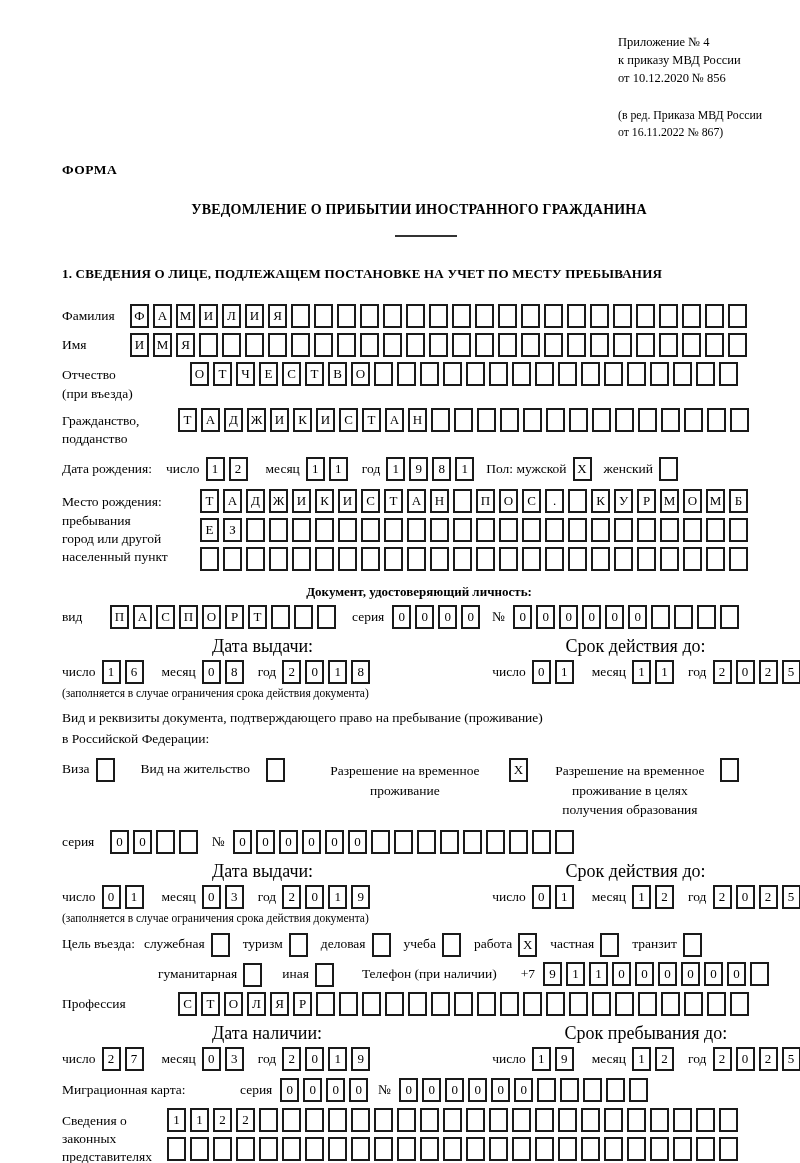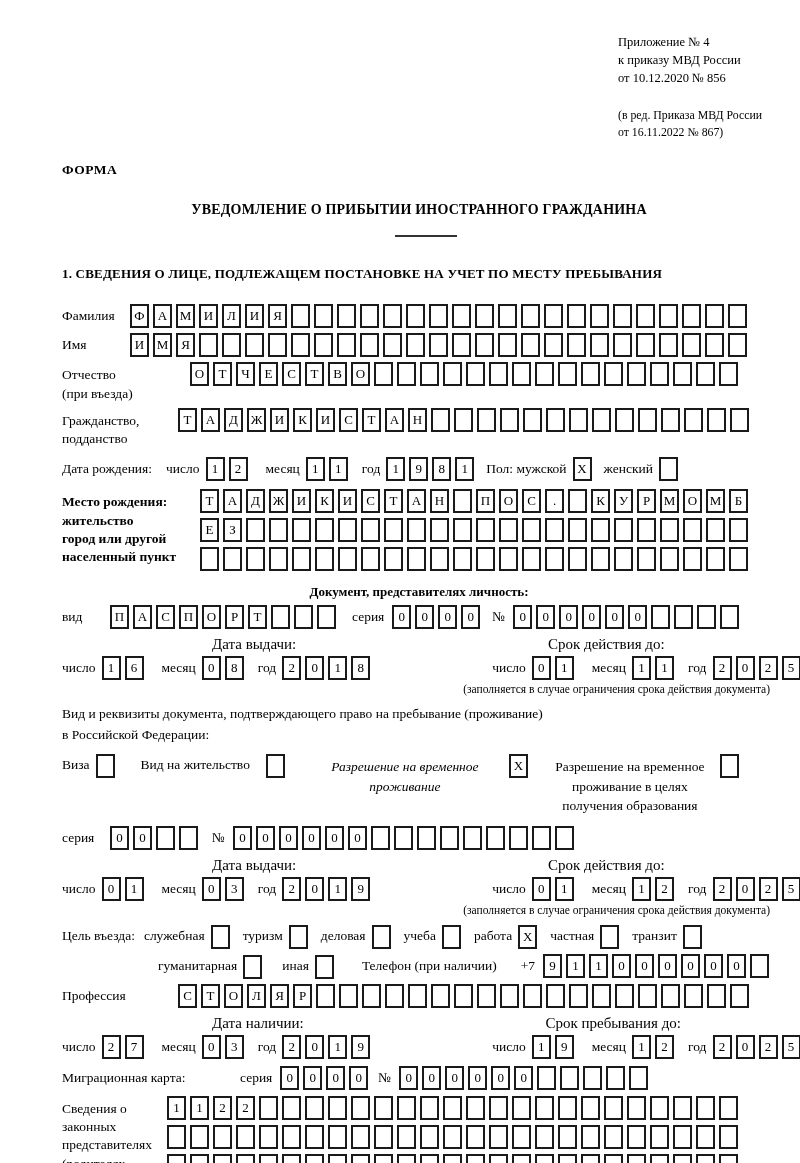--- a/index.html
+++ b/index.html
@@ -34,33 +34,33 @@
   .w68{width:68px;flex:0 0 68px;}
   .w116{width:116px;flex:0 0 116px;}
   .w128{width:128px;flex:0 0 128px;}
   .w138{width:138px;flex:0 0 138px;}
   .w105{width:105px;flex:0 0 105px;}
   .stack .cells{margin-bottom:5px;display:flex;}
   .dl{margin-right:6px;}
   .dl2{margin-left:14px;margin-right:6px;}
   .gap-right{margin-left:118px;}
   .doc-heading{text-align:center;font-weight:bold;font-size:13px;margin-top:8px;}
-  .date-headers{margin-top:7px;font-size:15px;}
+  .date-headers{margin-top:7px;font-size:18px;}
   .dh-left{margin-left:150px;}
   .dh-right{margin-left:248px;}
-  .note-right{text-align:right;font-size:11.5px;margin-top:3px;padding-right:6px;}
+  .note-right{font-size:11.5px;margin-top:3px;padding-right:6px;}
   .intro{margin-top:9px;line-height:1.55;}
   .optrow{display:flex;align-items:flex-start;margin-top:7px;}
   .optlbl{padding-top:4px;}
   .optcb{margin-left:6px;margin-top:1px;}
   .ctr{text-align:center;line-height:1.45;padding-top:4px;}
   .w190{width:196px;}
   .w168{width:168px;}
   .ml14{margin-left:14px;}
-  .ml18{margin-left:18px;font-style:italic;}
+  .ml18{margin-left:18px;}
   .ml22{margin-left:22px;}
   .purpose-opt{margin-left:9px;}
   .purpose2{margin-left:96px;}
 </style>
 </head>
 <body>
 
 <div class="page">
 
   <div class="hdr-block">
@@ -240,23 +240,23 @@
     <span class="cells">
         <span class="cell">X</span>
       </span>
     <span class="lbl" style="margin-left:8px;margin-right:6px;">женский</span>
     <span class="cells">
         <span class="cell"></span>
       </span>
   </div>
 
   <div class="frow stack" style="margin-top:8px;">
-    <span class="lblcol w138" style="padding-top:4px;font-weight:bold;">
+    <span class="lblcol w138" style="padding-top:4px;">
       <span>Место рождения:</span><br>
-      <span>жительство</span><br>
+      <span>пребывания</span><br>
       <span>город или другой</span><br>
       <span>населенный пункт</span>
     </span>
     <span>
       <span class="cells">
           <span class="cell">Т</span>
           <span class="cell">А</span>
           <span class="cell">Д</span>
           <span class="cell">Ж</span>
           <span class="cell">И</span>
@@ -328,21 +328,21 @@
           <span class="cell"></span>
           <span class="cell"></span>
           <span class="cell"></span>
           <span class="cell"></span>
           <span class="cell"></span>
           <span class="cell"></span>
         </span>
     </span>
   </div>
 
-  <div class="doc-heading">Документ, представителях личность:</div>
+  <div class="doc-heading">Документ, удостоверяющий личность:</div>
 
   <div class="frow">
     <span class="lbl" style="width:48px;">вид</span>
     <span class="cells">
         <span class="cell">П</span>
         <span class="cell">А</span>
         <span class="cell">С</span>
         <span class="cell">П</span>
         <span class="cell">О</span>
         <span class="cell">Р</span>

